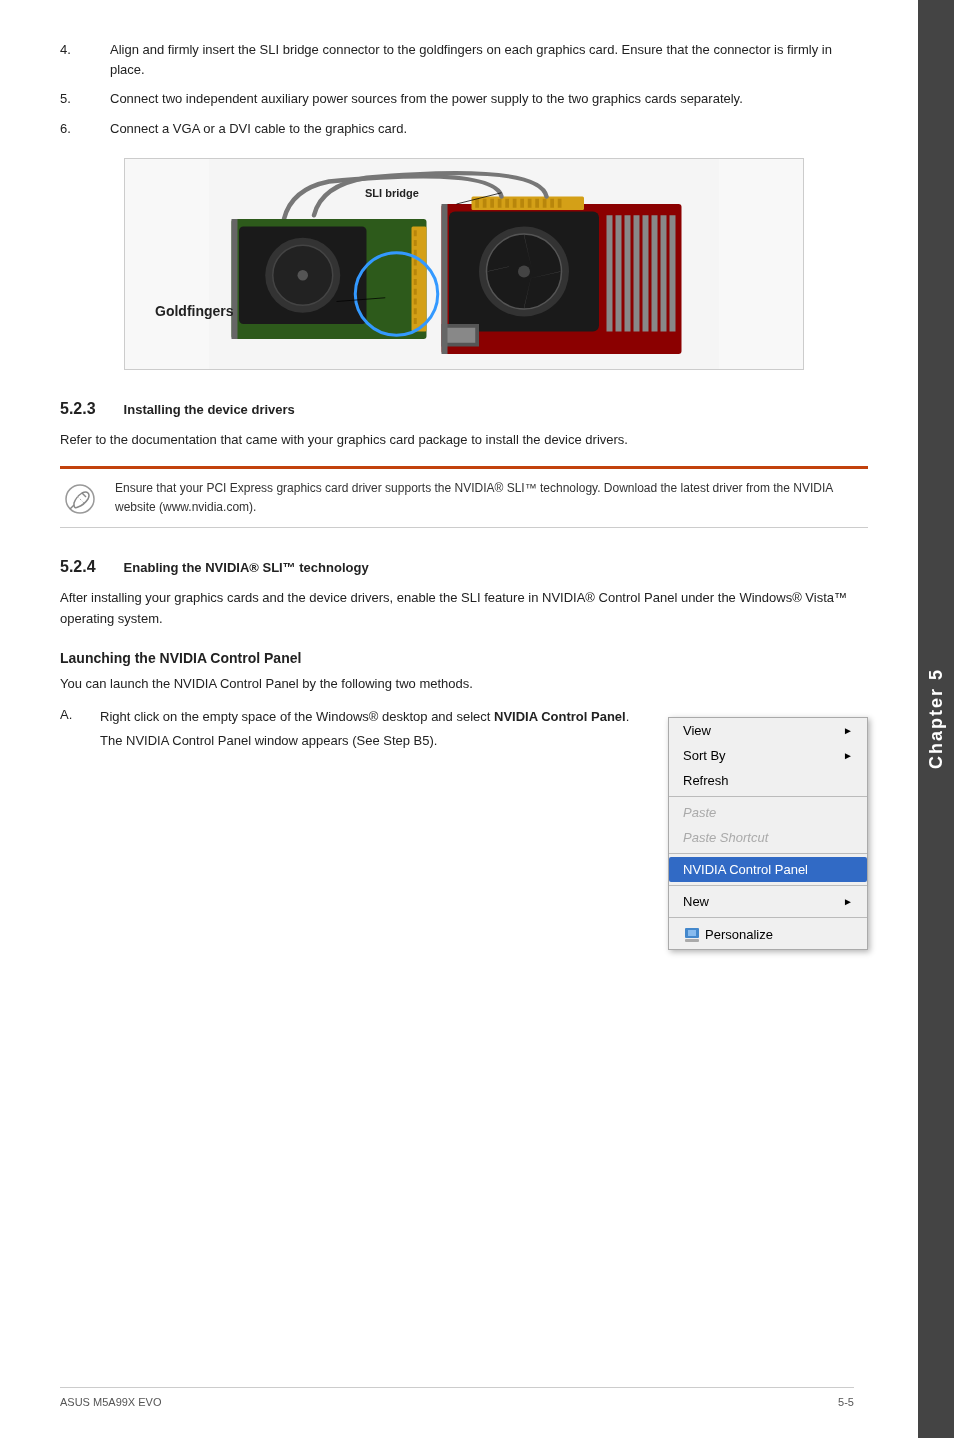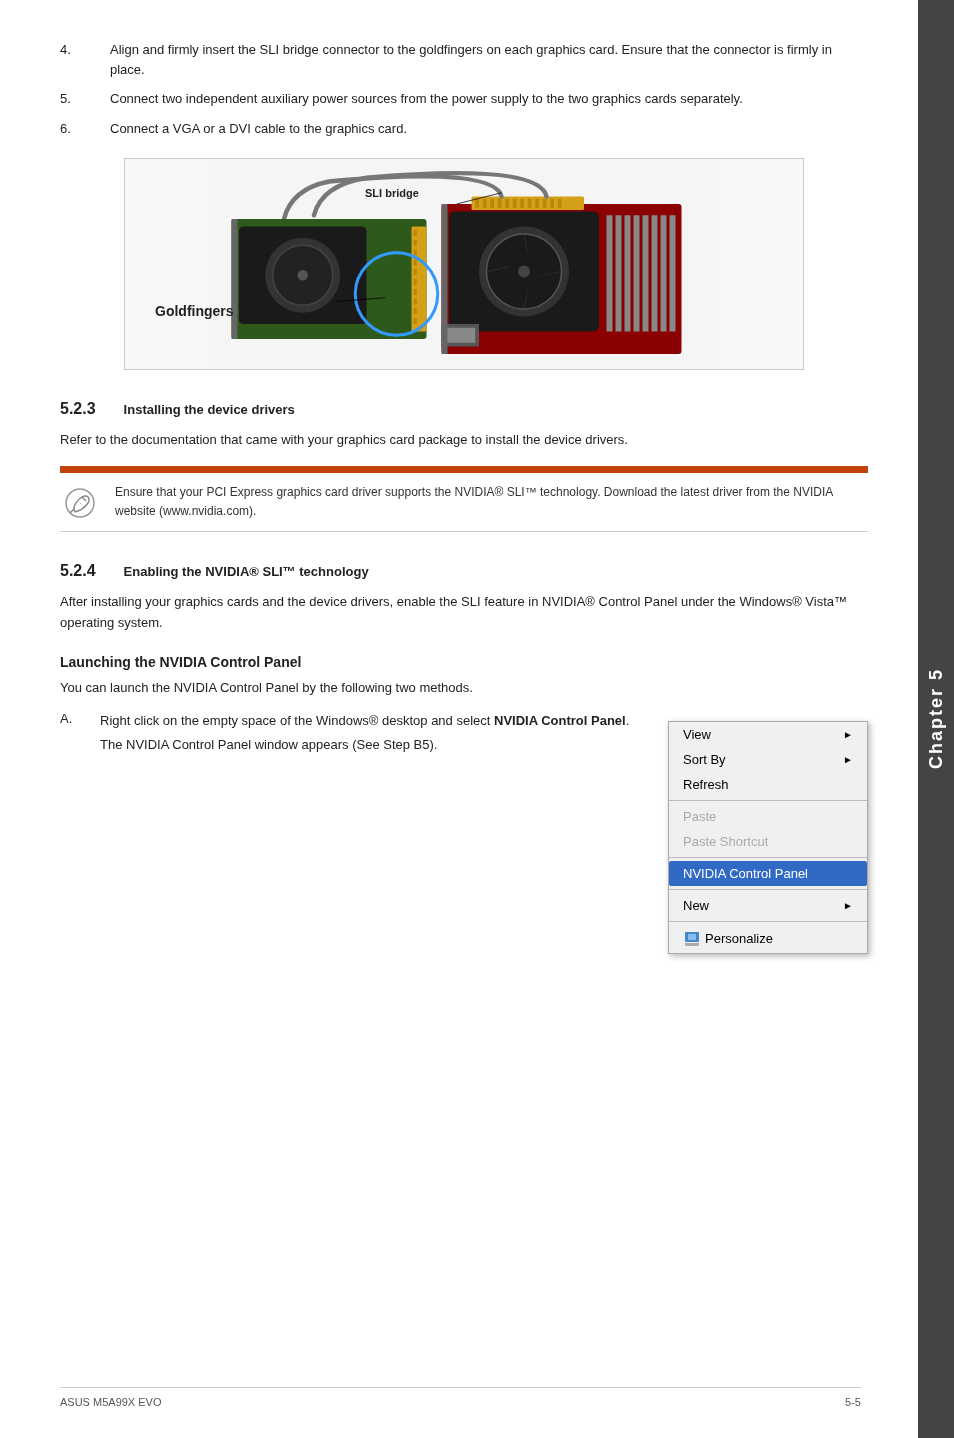--- a/index.html
+++ b/index.html
@@ -107,21 +107,21 @@
     .section-body {
       font-size: 13px;
       line-height: 1.6;
       margin-bottom: 12px;
     }
 
     
     .note-box {
       display: flex;
       align-items: flex-start;
-      border-top: 7px solid #c2410c;
+      border-top: 3px solid #c2410c;
       border-bottom: 1px solid #ccc;
       padding: 10px 0;
       margin: 15px 0 20px 0;
       gap: 15px;
     }
     .note-icon {
       width: 40px;
       flex-shrink: 0;
       display: flex;
       align-items: center;
@@ -181,20 +181,21 @@
     .menu-item {
       padding: 5px 14px;
       display: flex;
       justify-content: space-between;
       align-items: center;
       color: #000000;
       cursor: default;
     }
     .menu-item.disabled {
       color: #aaa;
+      font-style: italic;
     }
     .menu-item.highlighted {
       background: #316ac5;
       color: #fff;
       border-radius: 2px;
     }
     .menu-divider {
       border: none;
       border-top: 1px solid #bbb;
       margin: 3px 0;
@@ -210,21 +211,21 @@
       display: inline-flex;
       align-items: center;
       justify-content: center;
     }
 
     
     .page-footer {
       position: absolute;
       bottom: 30px;
       left: 60px;
-      right: 57px;
+      right: 64px;
       display: flex;
       justify-content: space-between;
       align-items: center;
       border-top: 1px solid #ccc;
       padding-top: 8px;
       font-size: 11px;
       color: #555;
       margin-top: 24px;
     }
 

